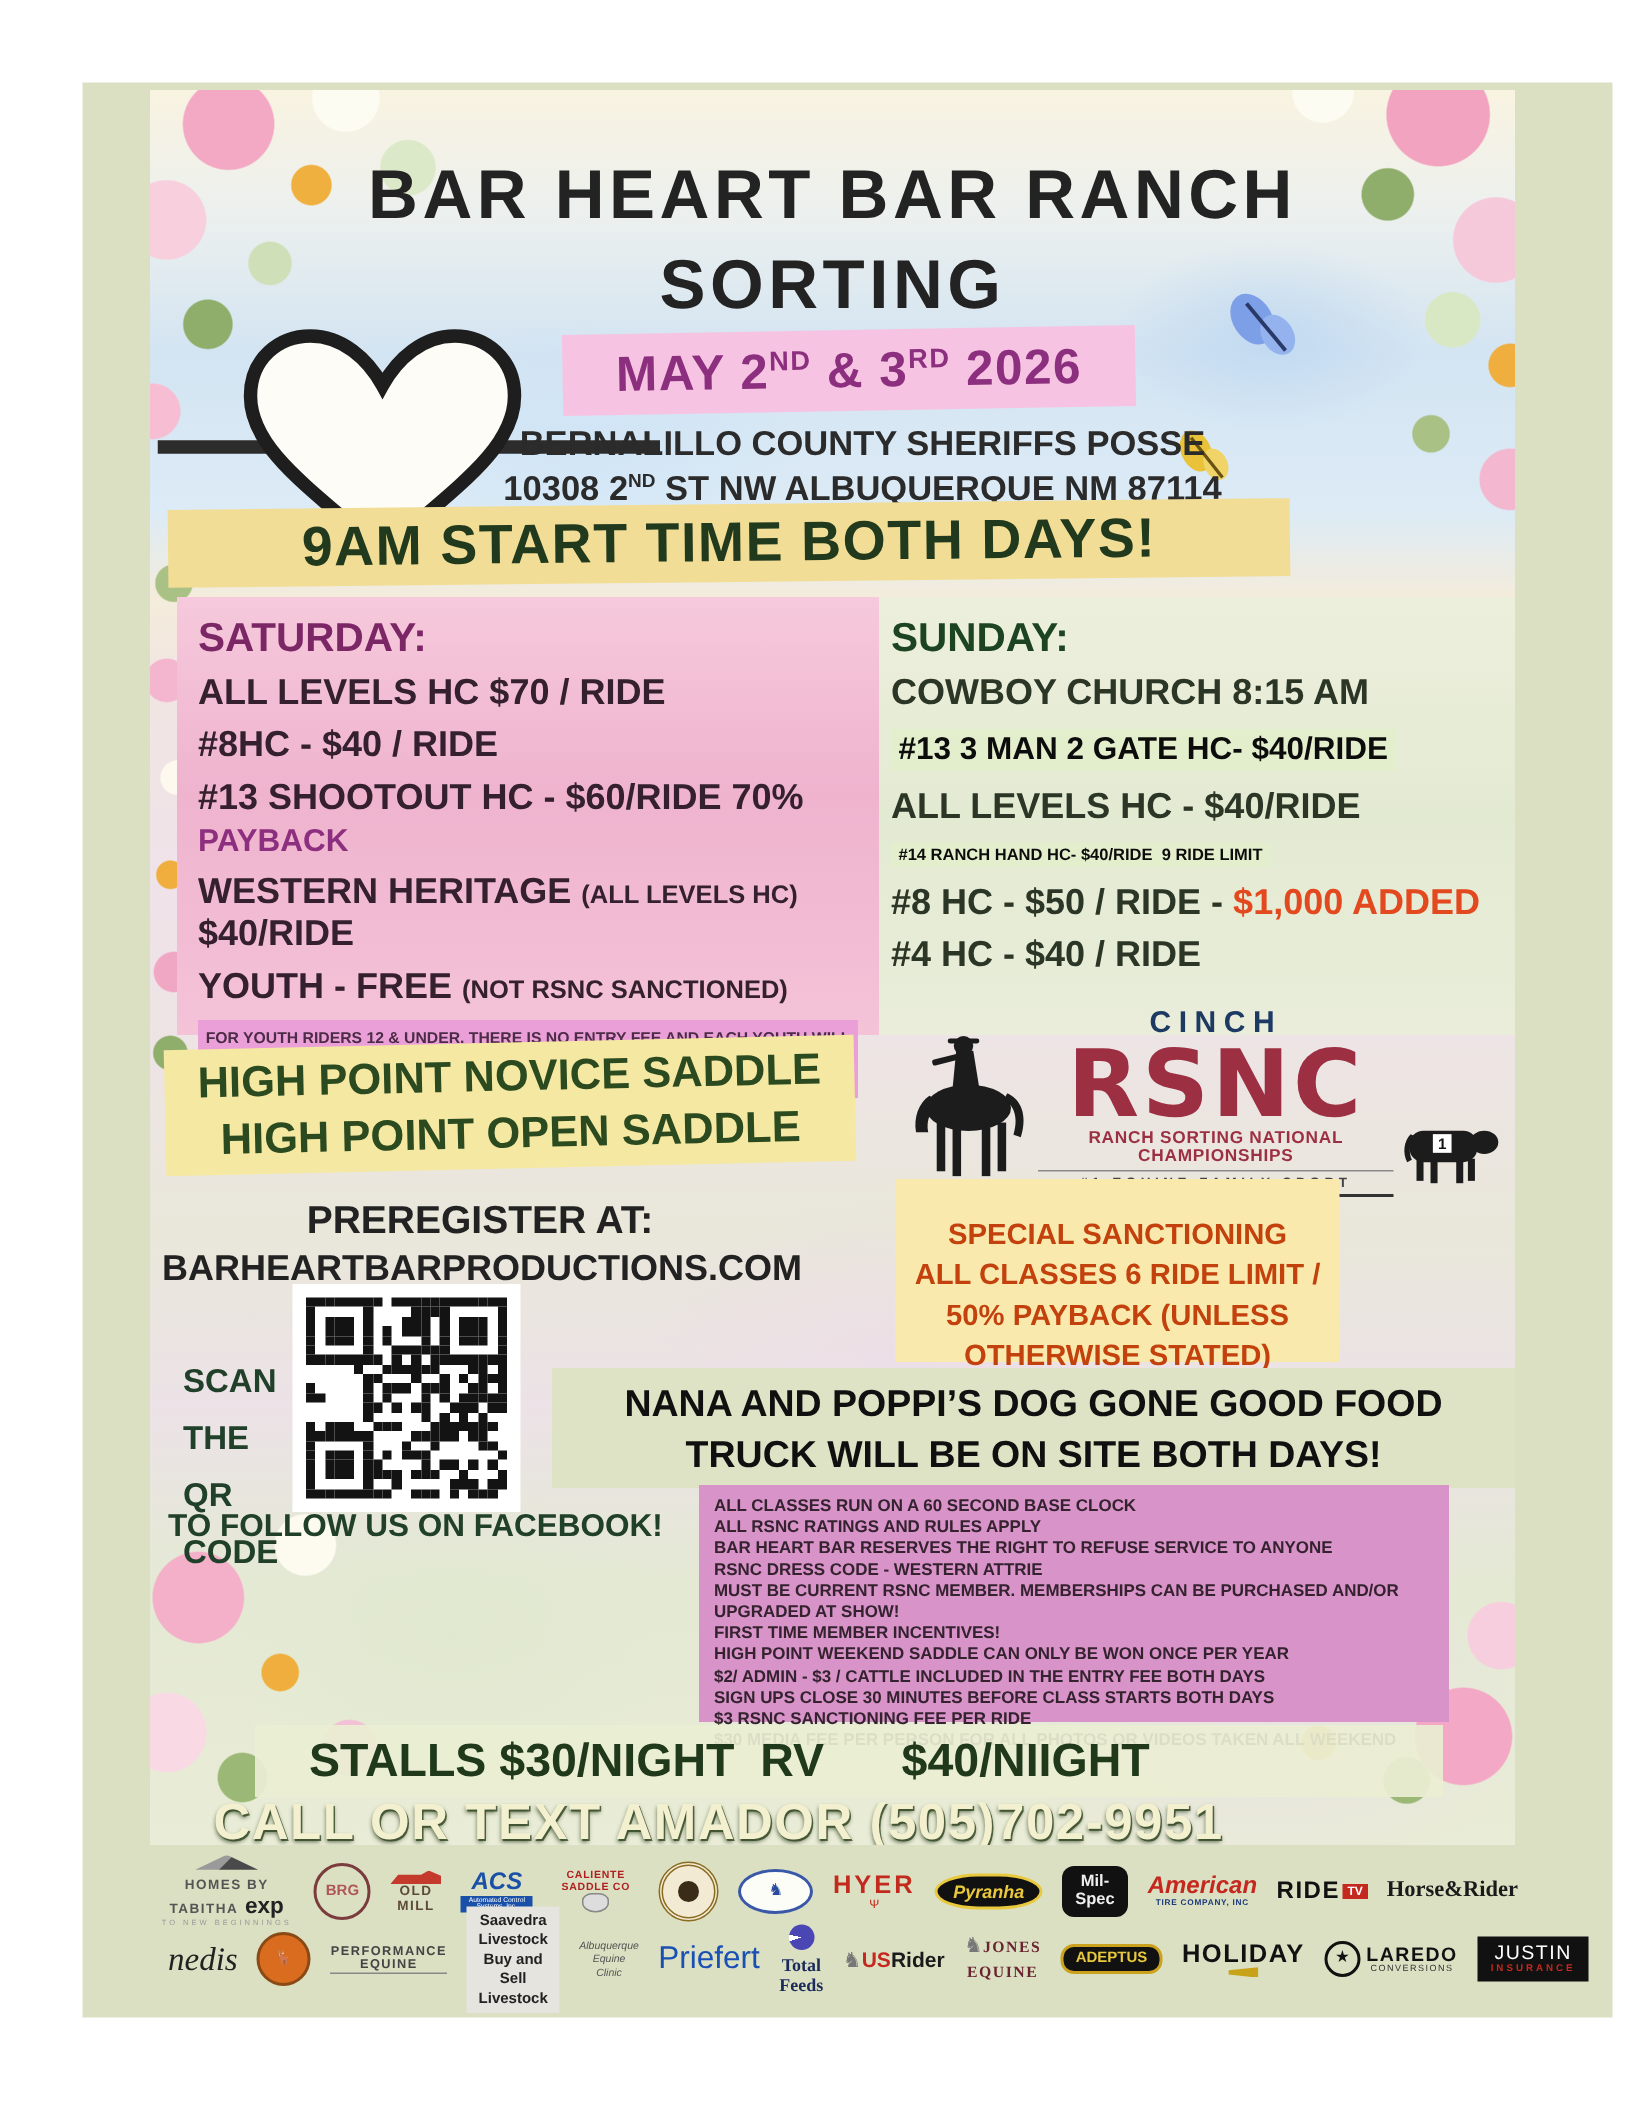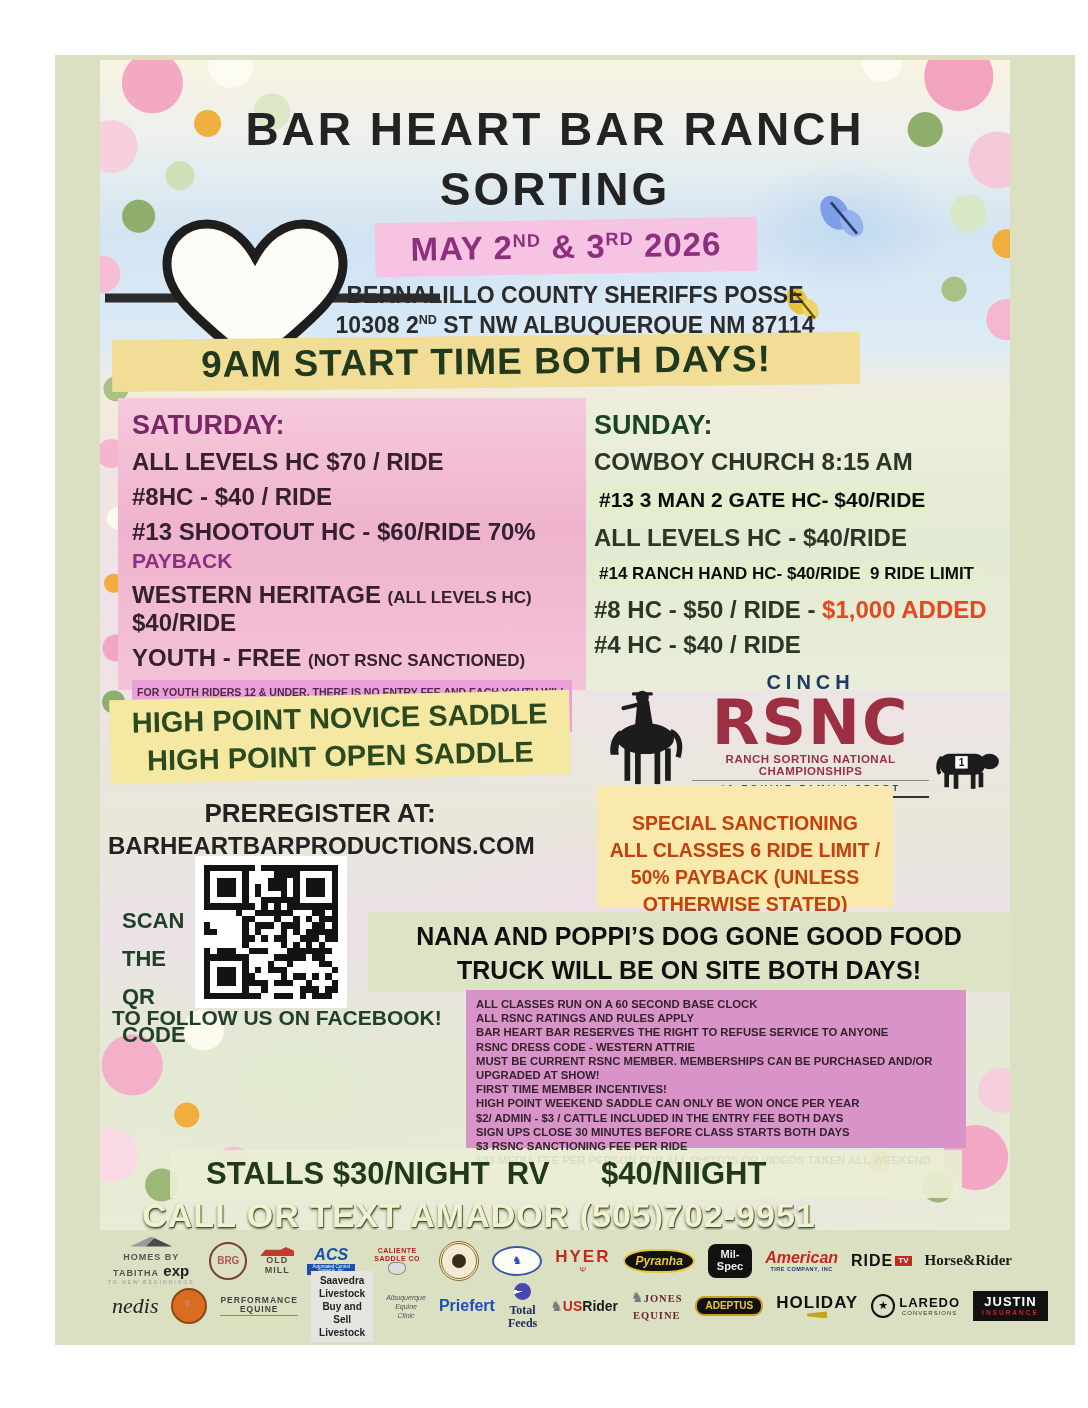--- a/index.html
+++ b/index.html
@@ -77,21 +77,21 @@
   .youthnote{margin-top:8px;background:#eb9fd8;color:#4c2b46;font-weight:700;font-size:10.5px;
      text-align:center;padding:5px 2px;line-height:14px;}
   .rookie{display:inline-block;margin-top:10px;background:#f0abdc;border-radius:16px;
      padding:4px 20px;color:#141414;font-weight:800;font-size:21px;}
   .sunpanel{left:486px;top:338px;width:460px;height:292px;padding:10px 8px;box-sizing:border-box;
      background:linear-gradient(180deg,#edefdd,#e3ead2 50%,#e9edda);}
   .sunhead{color:#1c4423;font-weight:800;font-size:27px;margin:2px 0 6px 0;}
   .sunline{color:#2c3626;font-weight:800;font-size:24px;margin:7px 0;}
   .sunband{display:inline-block;background:rgba(226,240,203,.9);color:#0c0c0c;font-weight:800;
      font-size:21px;padding:2px 5px;margin:3px 0;}
-  .sunband2{font-size:17px;white-space:pre;}
+  .sunband2{font-size:11px;white-space:pre;}
   .added{color:#e3491f;}
   .rsnc{left:505px;top:586px;width:400px;height:152px;display:flex;align-items:flex-end;
         justify-content:center;gap:6px;}
   .rsnc-mid{text-align:center;}
   .cinch{color:#1d3a63;font-weight:800;font-size:20px;letter-spacing:5px;}
   .rsncname{color:#9c2f42;font-weight:900;font-size:62px;line-height:.92;letter-spacing:2px;
             font-family:"DejaVu Sans",sans-serif;}
   .rsncsub{color:#9c2f42;font-weight:700;font-size:11.5px;letter-spacing:.5px;margin-top:2px;}
   .rsnctag{color:#444;font-weight:700;font-size:9px;letter-spacing:3px;margin-top:3px;
            border-top:1px solid #8a8a8a;border-bottom:2px solid #333;padding:2px 6px 3px 6px;}
@@ -152,38 +152,38 @@
   .amer-sub{color:#1a3a7a;font-size:5.5px;font-weight:700;letter-spacing:.5px;}
   .ride{color:#111;font-weight:900;font-size:16px;letter-spacing:1px;}
   .ride-tv{background:#c4281e;color:#fff;font-size:8px;font-weight:800;padding:1px 3px;margin-left:2px;}
   .hr-t{font-family:"Liberation Serif",serif;font-weight:700;font-size:15px;color:#1a1a1a;}
   .nedis{font-family:"Liberation Serif",serif;font-style:italic;font-size:22px;color:#222;}
   .elk{width:32px;height:32px;background:#d96c1e;border:2px solid #8a4a16;color:#fff;font-size:9px;}
   .perf{font-size:8.5px;font-weight:700;color:#444;letter-spacing:1px;border-bottom:1px solid #888;
         padding-bottom:2px;}
   .saav{background:#e6e4de;padding:3px 8px;color:#222;font-weight:700;font-size:10px;line-height:13px;}
   .abq{color:#555;font-size:7px;font-style:italic;line-height:9px;}
-  .priefert{color:#1a50b4;font-weight:700;font-size:16px;}
+  .priefert{color:#1a50b4;font-weight:400;font-size:21px;}
   .tf-icon{width:17px;height:17px;border-radius:50%;background:#4a46b4;
     background:conic-gradient(#4a46b4 0 70%,#ffffff 70% 78%,#4a46b4 78% 100%);}
   .tf-t{font-family:"Liberation Serif",serif;color:#1a2a5a;font-weight:700;font-size:12px;}
   .us{color:#c4281e;font-weight:900;font-size:14px;}
   .riderb{color:#1a1a1a;font-weight:900;font-size:14px;}
   .horsechip{color:#777;font-size:14px;}
   .jones{font-family:"Liberation Serif",serif;color:#6a2430;font-weight:700;font-size:10.5px;letter-spacing:1px;}
   .adeptus{background:#111;border:2px solid #caa21e;border-radius:9px;padding:3px 8px;color:#e8c83c;
      font-weight:800;font-size:10px;}
   .holiday{color:#111;font-weight:900;font-size:17px;letter-spacing:1px;}
   .bowtie{width:20px;height:7px;background:#c8a218;clip-path:polygon(0 30%,100% 0,100% 100%,0 70%);}
   .lar-star{width:20px;height:20px;border:2px solid #111;border-radius:50%;color:#111;font-size:11px;
      display:flex;align-items:center;justify-content:center;}
   .lar-t{color:#111;font-weight:900;font-size:13px;letter-spacing:1px;}
   .lar-sub{color:#333;font-size:6px;letter-spacing:1px;}
   .justin{background:#111;padding:4px 9px;display:flex;flex-direction:column;align-items:center;}
-  .justin-t{color:#fff;font-weight:700;font-size:13px;letter-spacing:1px;}
+  .justin-t{color:#fff;font-weight:400;font-size:13px;letter-spacing:1px;}
   .justin-sub{color:#c4281e;font-weight:800;font-size:6.5px;letter-spacing:2px;margin-top:1px;}
 </style>
 </head>
 <body>
 
 <div class="canvas">
   <div class="abs page"></div>
 
   <div class="abs poster">
 

